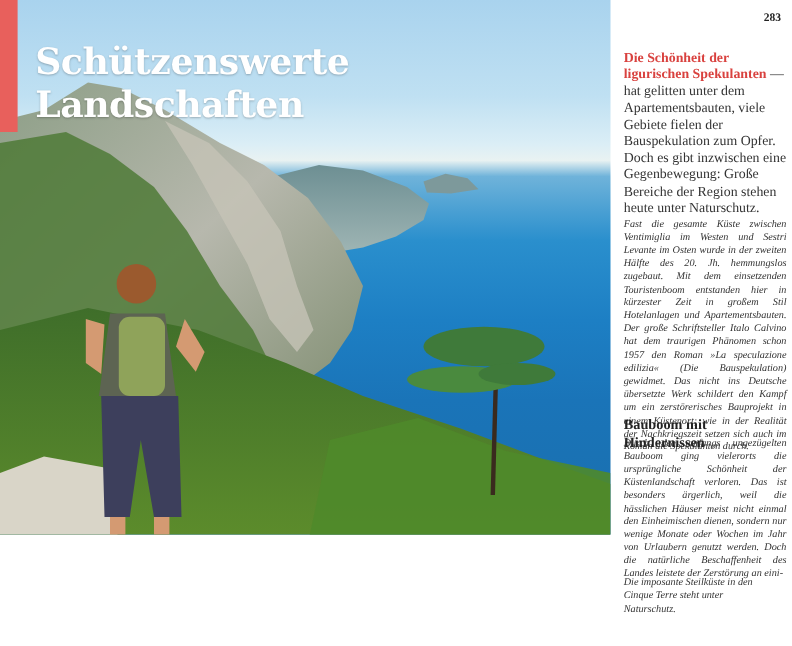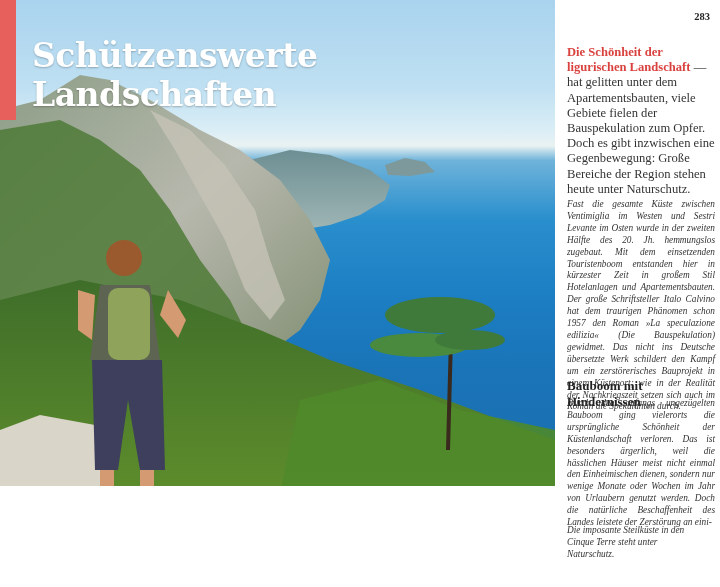--- a/index.html
+++ b/index.html
@@ -121,21 +121,21 @@
     <div class="accent-bar"></div>
     <h1 class="chapter-title">
       <span>Schützenswerte</span>
       <span>Landschaften</span>
     </h1>
   </div>
 
   <div class="column">
     <div class="page-number">283</div>
 
-    <p class="intro"><span class="lead">Die Schönheit der ligurischen Landschaft</span><span> — hat gelitten unter dem Apartementsbauten, viele Gebiete fielen der Bauspekulation zum Opfer. Doch es gibt inzwischen eine Gegenbewegung: Große Bereiche der Region stehen heute unter Naturschutz.</span></p>
+    <p class="intro"><span class="lead">Die Schönheit der ligurischen Spekulanten</span><span> — hat gelitten unter dem Apartementsbauten, viele Gebiete fielen der Bauspekulation zum Opfer. Doch es gibt inzwischen eine Gegenbewegung: Große Bereiche der Region stehen heute unter Naturschutz.</span></p>
 
     <p class="body-text body-1">Fast die gesamte Küste zwischen Ventimiglia im Westen und Sestri Levante im Osten wurde in der zweiten Hälfte des 20. Jh. hemmungslos zugebaut. Mit dem einsetzenden Touristenboom entstanden hier in kürzester Zeit in großem Stil Hotelanlagen und Apartementsbauten. Der große Schriftsteller Italo Calvino hat dem traurigen Phänomen schon 1957 den Roman »La speculazione edilizia« (Die Bauspekulation) gewidmet. Das nicht ins Deutsche übersetzte Werk schildert den Kampf um ein zerstörerisches Bauprojekt in einem Küstenort; wie in der Realität der Nachkriegszeit setzen sich auch im Roman die Spekulanten durch.</p>
 
     <h2 class="subheading">Bauboom mit Hindernissen</h2>
 
     <p class="body-text body-2">Durch den anfangs ungezügelten Bauboom ging vielerorts die ursprüngliche Schönheit der Küstenlandschaft verloren. Das ist besonders ärgerlich, weil die hässlichen Häuser meist nicht einmal den Einheimischen dienen, sondern nur wenige Monate oder Wochen im Jahr von Urlaubern genutzt werden. Doch die natürliche Beschaffenheit des Landes leistete der Zerstörung an eini-</p>
 
     <p class="caption">Die imposante Steilküste in den Cinque Terre steht unter Naturschutz.</p>
   </div>
 </div>

